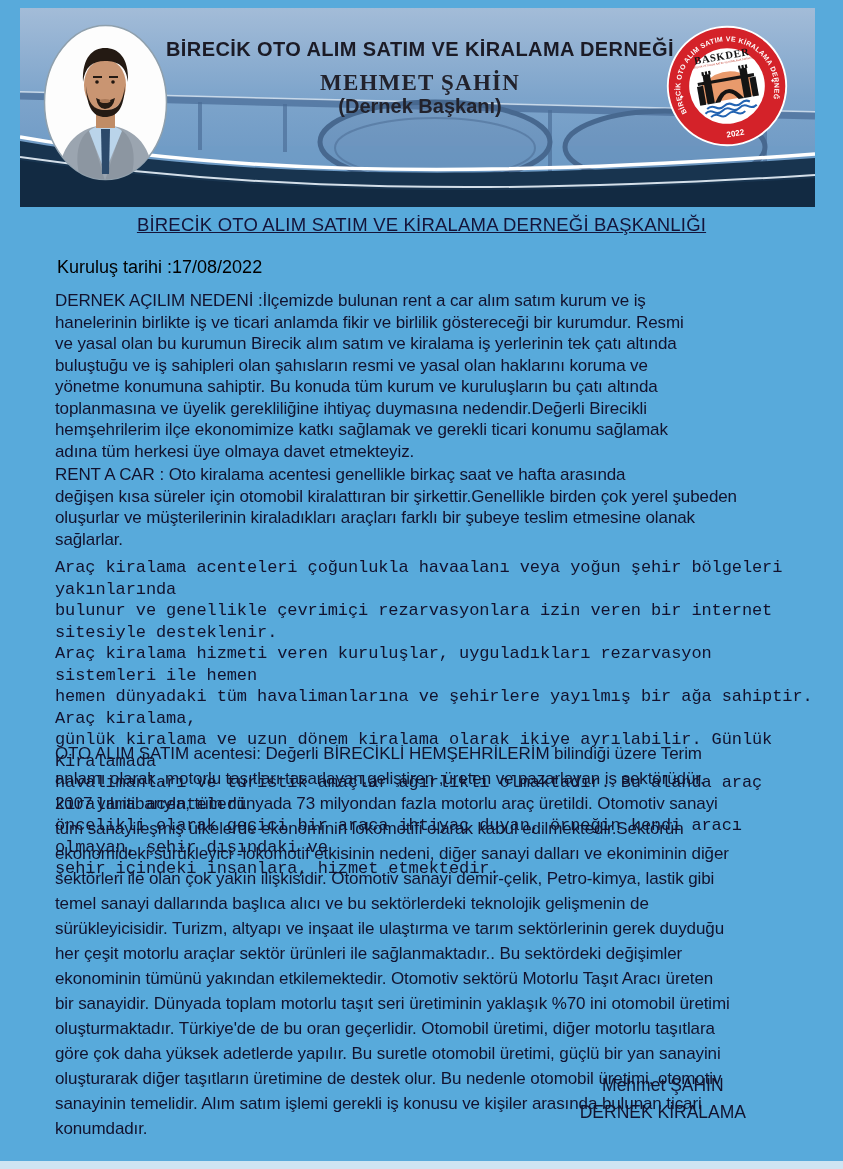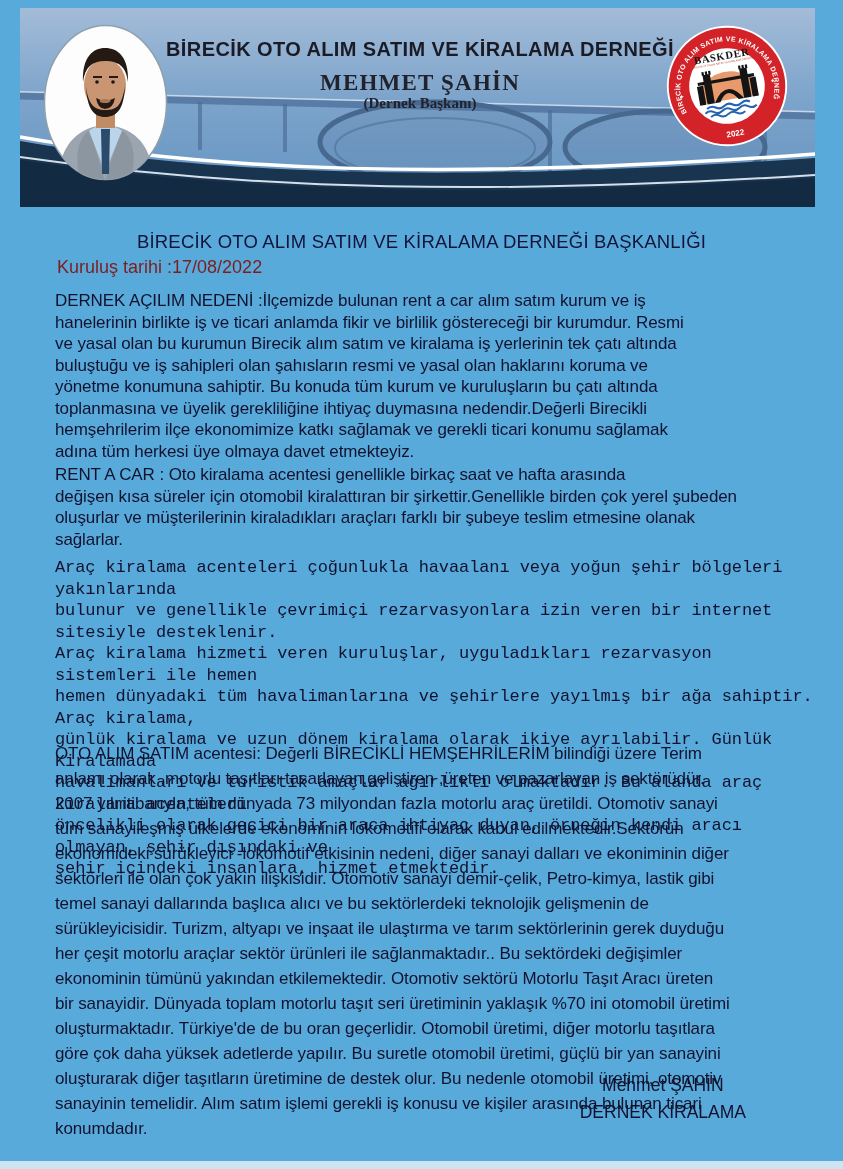--- a/index.html
+++ b/index.html
@@ -14,30 +14,30 @@
   .portrait {
     position:absolute; left:23px; top:16px; width:125px; height:157px;
   }
   .header-text {
     position:absolute; left:130px; top:30px; width:540px; text-align:center;
     color:#1b1b26;
   }
   .header-title { font-size:20px; font-weight:bold; letter-spacing:.4px; white-space:nowrap; }
   .header-name  { font-family:"Liberation Serif", serif; font-size:23px; font-weight:bold;
                   letter-spacing:1.2px; margin-top:9px; color:#22222c; }
-  .header-role  { font-size:15px; font-weight:bold; margin-top:-1px; color:#22222c;font-family:Liberation Serif, serif; }
+  .header-role  { font-size:20px; font-weight:bold; margin-top:-1px; color:#22222c; }
   .logo { position:absolute; left:645px; top:16px; width:124px; height:124px; }
 
   
   .doc-heading {
-    position:absolute; top:231px; left:0; width:100%; text-align:center;
-    font-size:18.5px; letter-spacing:.2px; color:#14143a;
+    position:absolute; top:214px; left:0; width:100%; text-align:center;
+    font-size:18.5px; letter-spacing:.2px; color:#14143a;text-decoration:underline;
   }
   .founded-line {
-    position:absolute; top:257px; left:57px; font-size:18px; color:#7f1d1d;
+    position:absolute; top:257px; left:57px; font-size:18px; color:#000000;
   }
   .para {
     position:absolute; left:55px; width:764px;
     font-size:17px; line-height:21.5px; letter-spacing:-0.1px;
     white-space:pre-line; color:#12122e;
   }
   .para-1 { top:290px; }
   .para-2 { top:464px; }
   .para-3 { top:557px;font-family:Liberation Mono, monospace; }
   .para-4 { top:741px; line-height:25px; }

